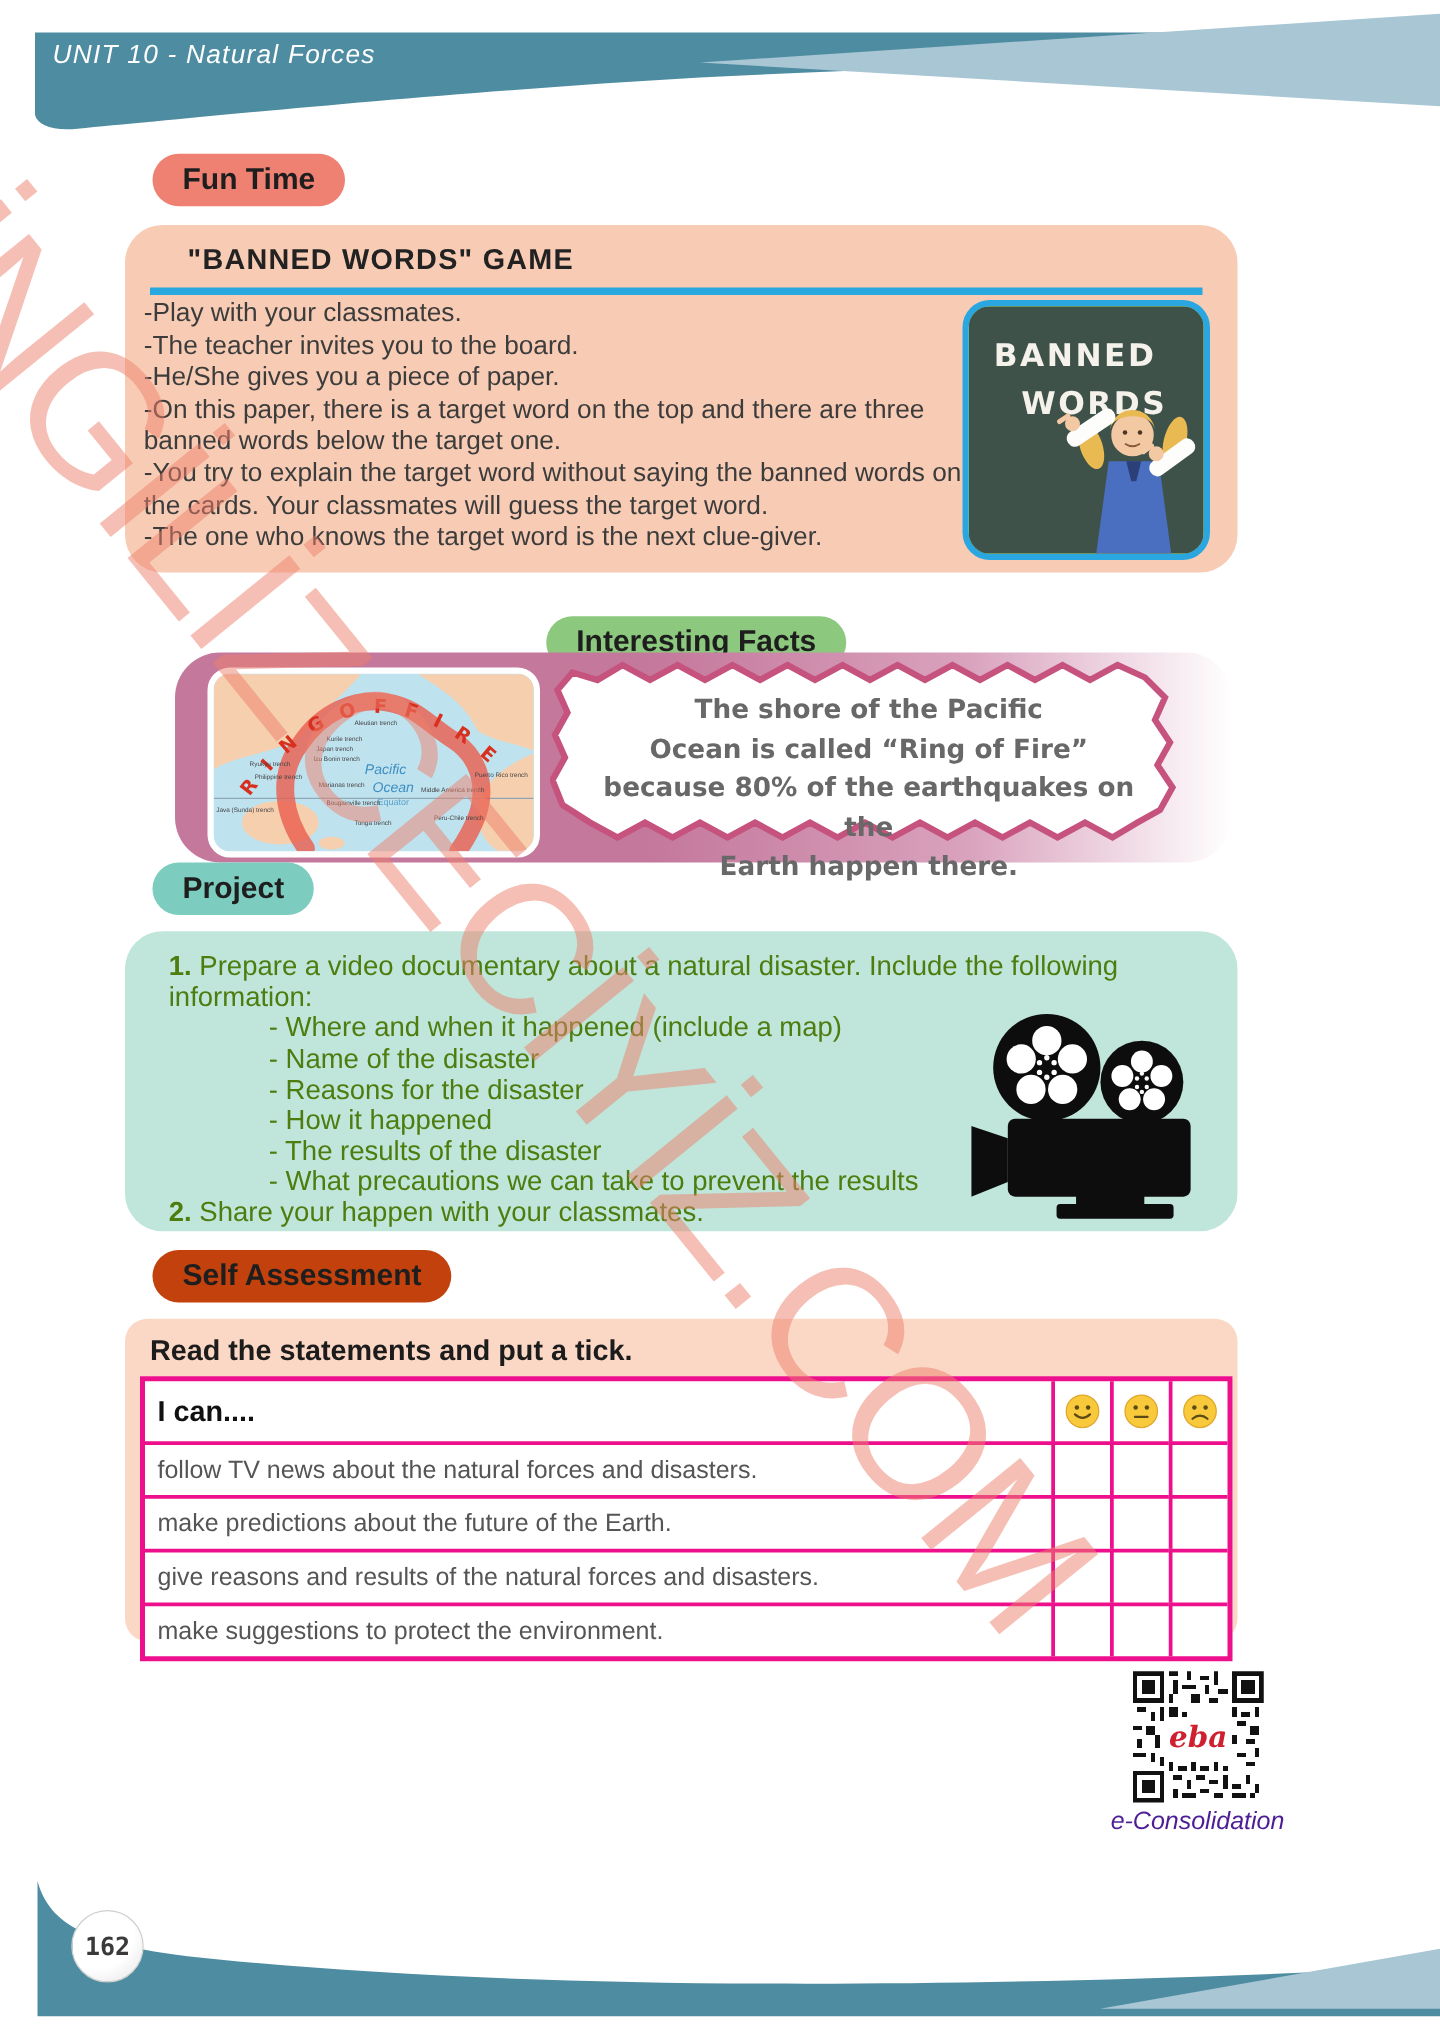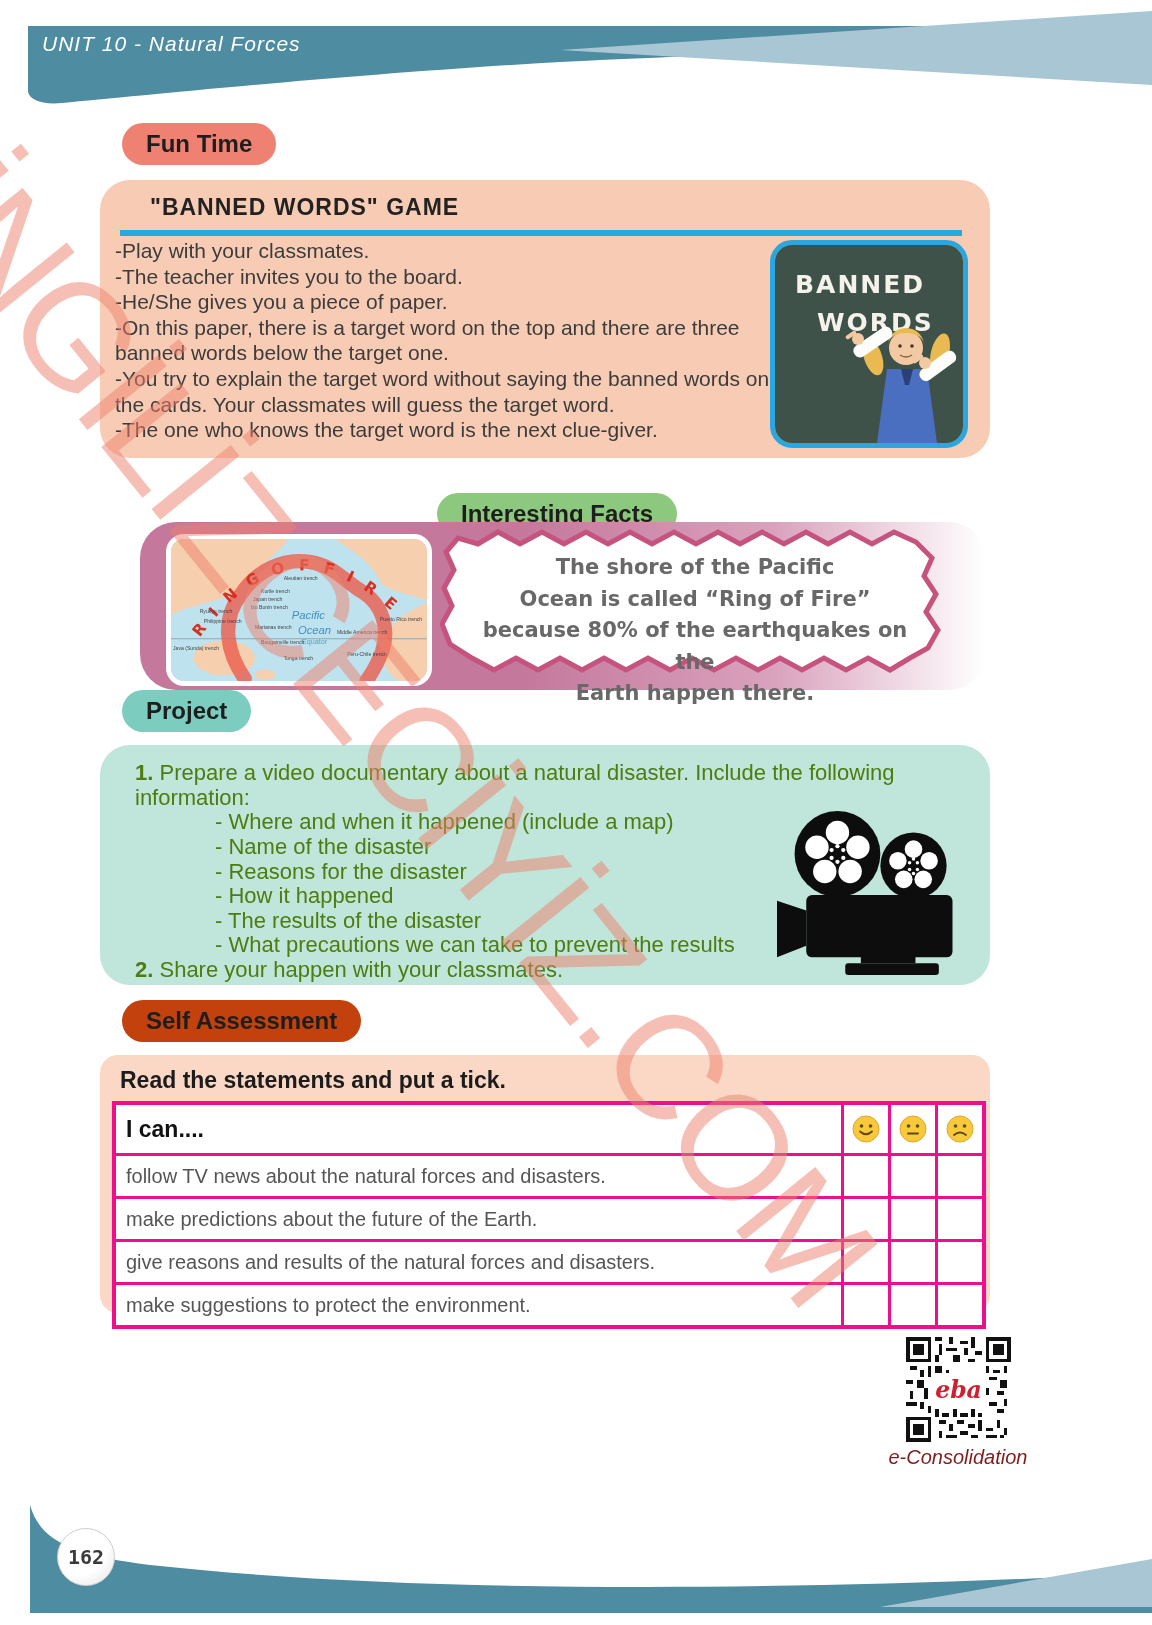--- a/index.html
+++ b/index.html
@@ -60,21 +60,21 @@
            display:flex;align-items:center;}
   .sa-cell.first{border-left:none;}
   .sa-cell.toprow{border-top:none;}
   .sa-cell.hdr{height:48px;padding-left:10px;font-weight:700;font-size:23px;color:#111;}
   .sa-cell.emoji{justify-content:center;height:48px;}
   .sa-cell.stmt{height:40px;padding-left:10px;font-size:20px;color:#555;}
   .sa-cell.tick{height:40px;}
   
   .qr-block{position:absolute;left:878px;top:1337px;width:160px;text-align:center;}
   .qr-code{width:105px;height:105px;margin:0 auto;}
-  .qr-label{margin-top:4px;font-style:italic;font-size:20px;color:#7f1d1d;}
+  .qr-label{margin-top:4px;font-style:italic;font-size:20px;color:#4c1d95;}
   
   .watermark{position:absolute;left:18px;top:128px;transform:rotate(51deg);
              transform-origin:left top;font-size:148px;font-weight:400;letter-spacing:-4px;
              color:rgba(238,128,108,0.5);white-space:nowrap;pointer-events:none;z-index:50;}
 </style>
 </head>
 <body>
 
 <div class="page">
 

